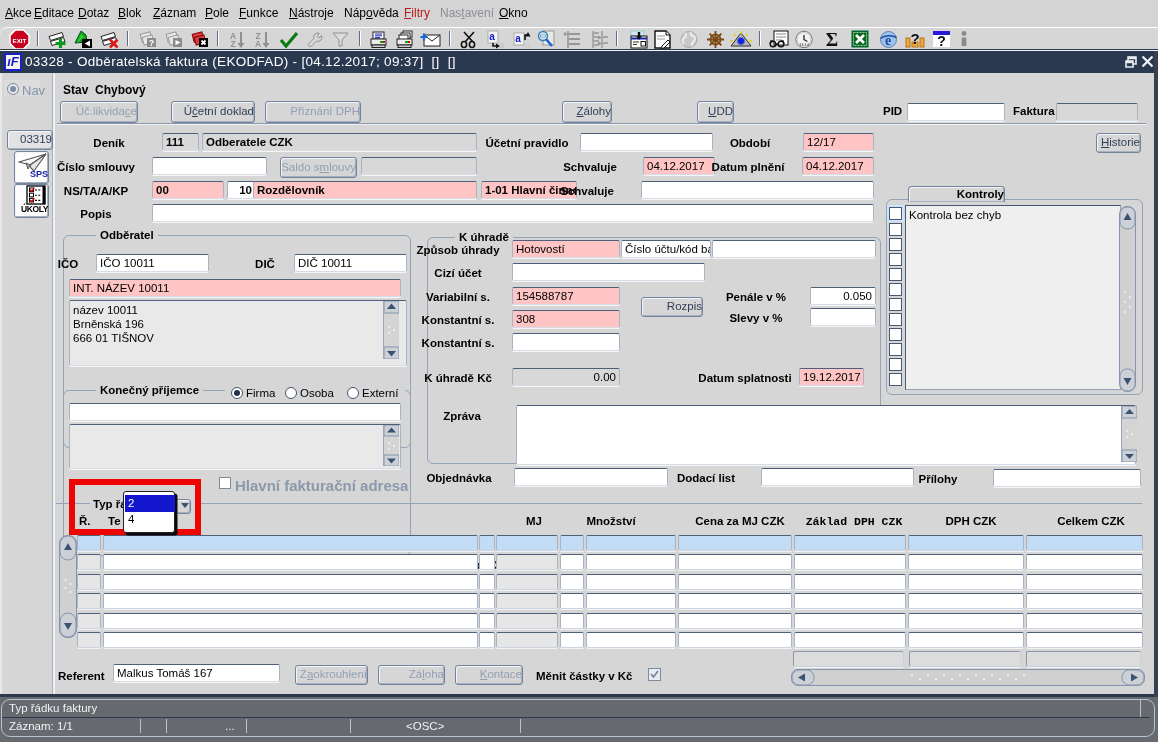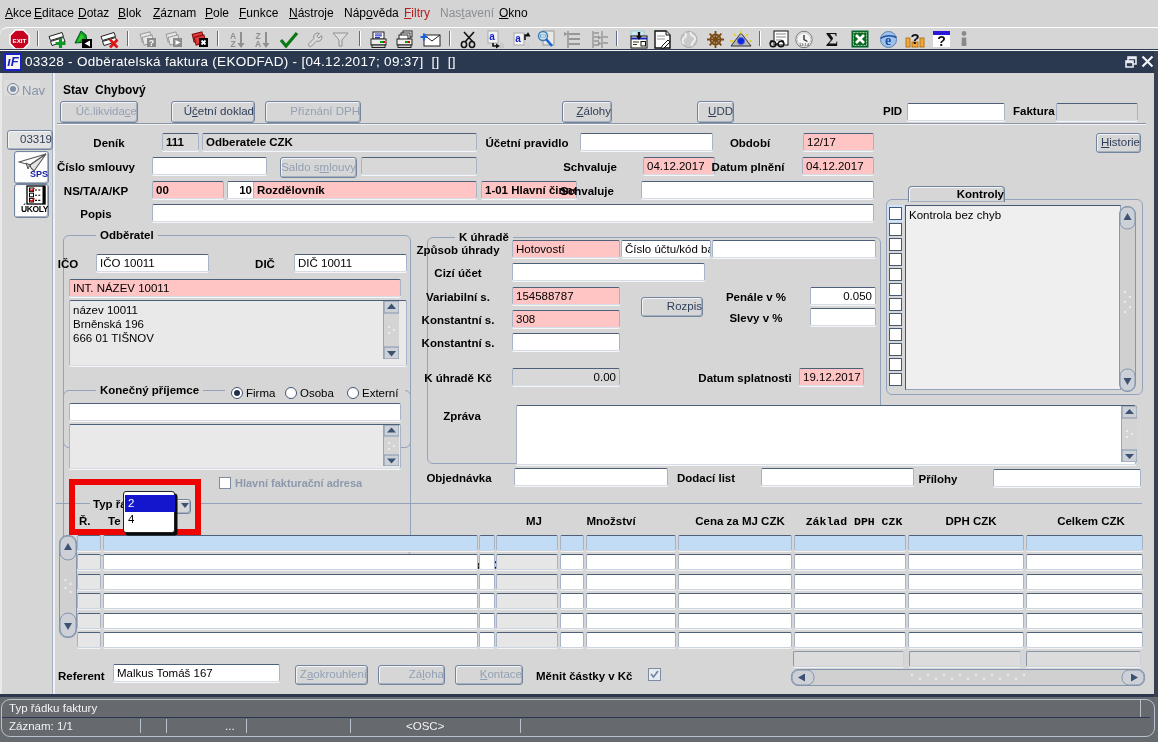--- a/index.html
+++ b/index.html
@@ -448,21 +448,21 @@
         <polygon points="3,7.5 12,7.5 7.5,2.5" fill="#3c5272"></polygon>
         <rect x="0" y="30" width="15" height="11" fill="#cdd1d7" stroke="#8495ad" stroke-width="1"></rect>
         <polygon points="3,33.5 12,33.5 7.5,38.5" fill="#3c5272"></polygon>
         <g fill="#f2f3f5">
           <circle cx="5" cy="18" r="1"></circle>
           <circle cx="10" cy="21" r="1"></circle>
           <circle cx="5" cy="24" r="1"></circle>
         </g>
       </svg></div>
 <div class="cb" style="left:219px;top:404px;width:10px;height:10px;border-color:#7e8ca0;"></div>
-<span class="abs" style="left:233px;top:404px;color:#8c99ad;font-weight:bold;font-size:11px;background:#d6d6d6;padding:0 2px;">Hlavní fakturační adresa</span>
+<span class="abs" style="left:233px;top:404px;color:#8c99ad;font-weight:bold;font-size:15px;background:#d6d6d6;padding:0 2px;">Hlavní fakturační adresa</span>
 
 <span class="rlbl" style="left:412px;top:337px;width:100px;">Zpráva</span>
 <div class="fld" style="left:516px;top:332px;width:612px;height:58px;"></div>
 <div class="abs" style="left:1121px;top:333px;width:15px;height:56px;background:#d4d4d4;border-left:1px solid #9aa7bb;">
  <svg width="15" height="56" viewBox="0 0 15 56">
         <rect x="0" y="0" width="15" height="12" fill="#cdd1d7" stroke="#8495ad" stroke-width="1"></rect>
         <polygon points="3,8 12,8 7.5,3" fill="#3c5272"></polygon>
         <rect x="0" y="44" width="15" height="12" fill="#cdd1d7" stroke="#8495ad" stroke-width="1"></rect>
         <polygon points="3,48 12,48 7.5,53" fill="#3c5272"></polygon>
         <g fill="#f2f3f5">

